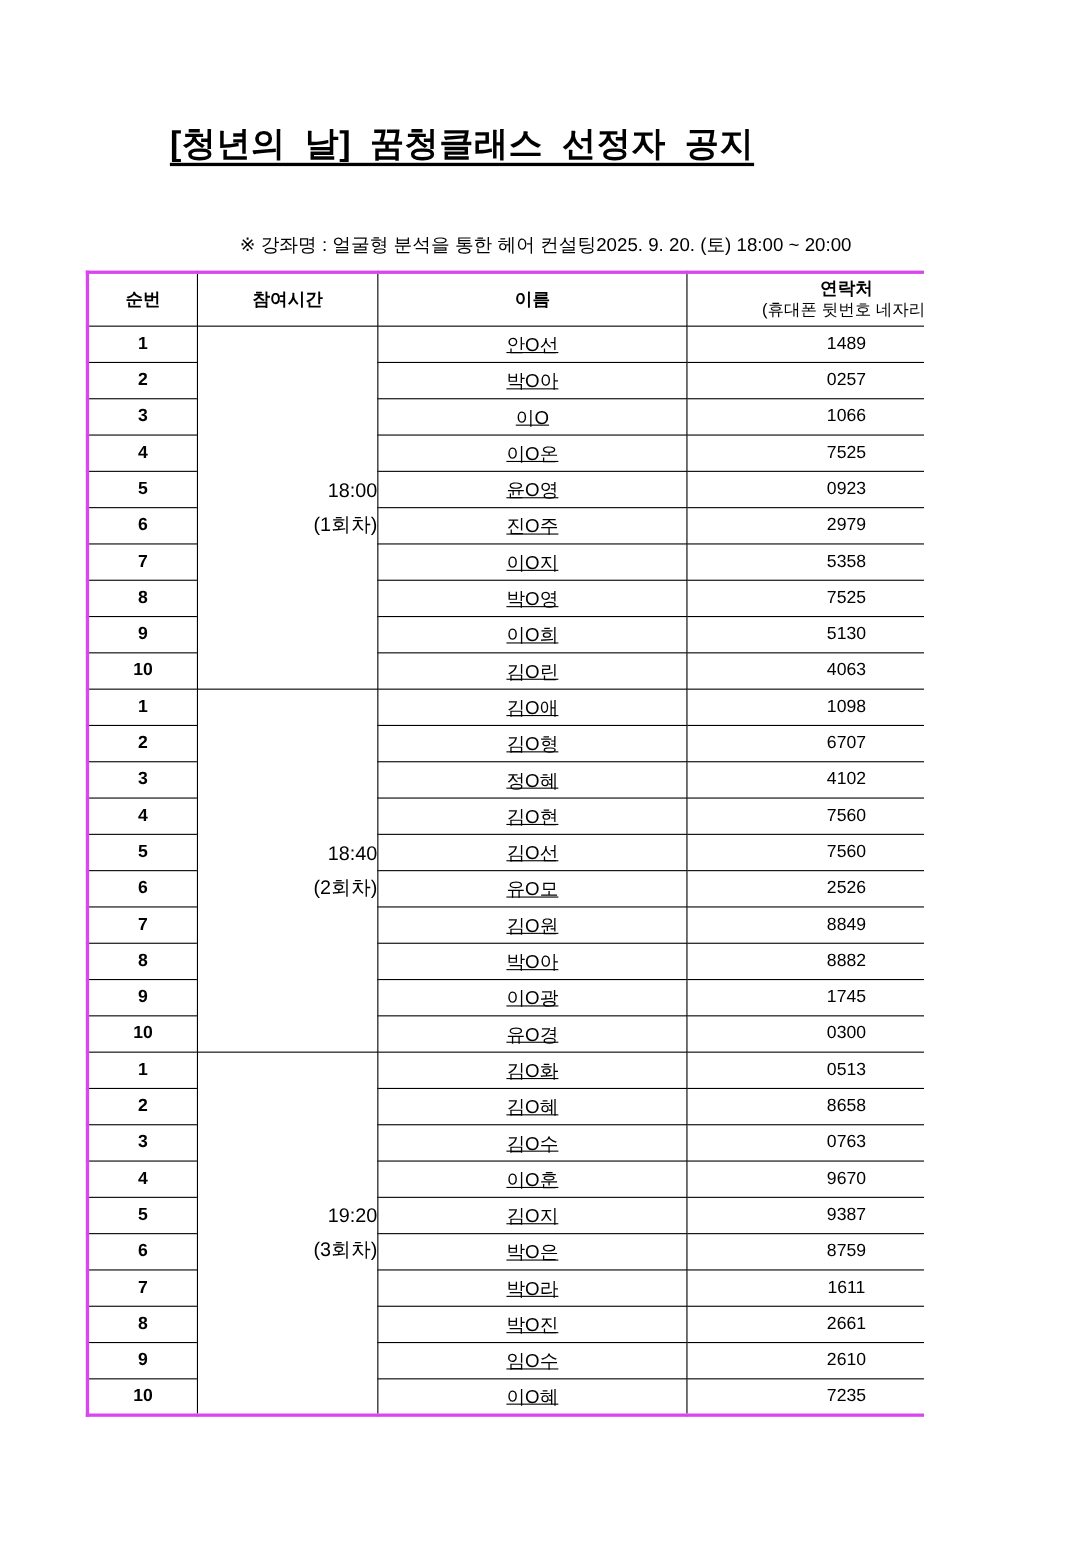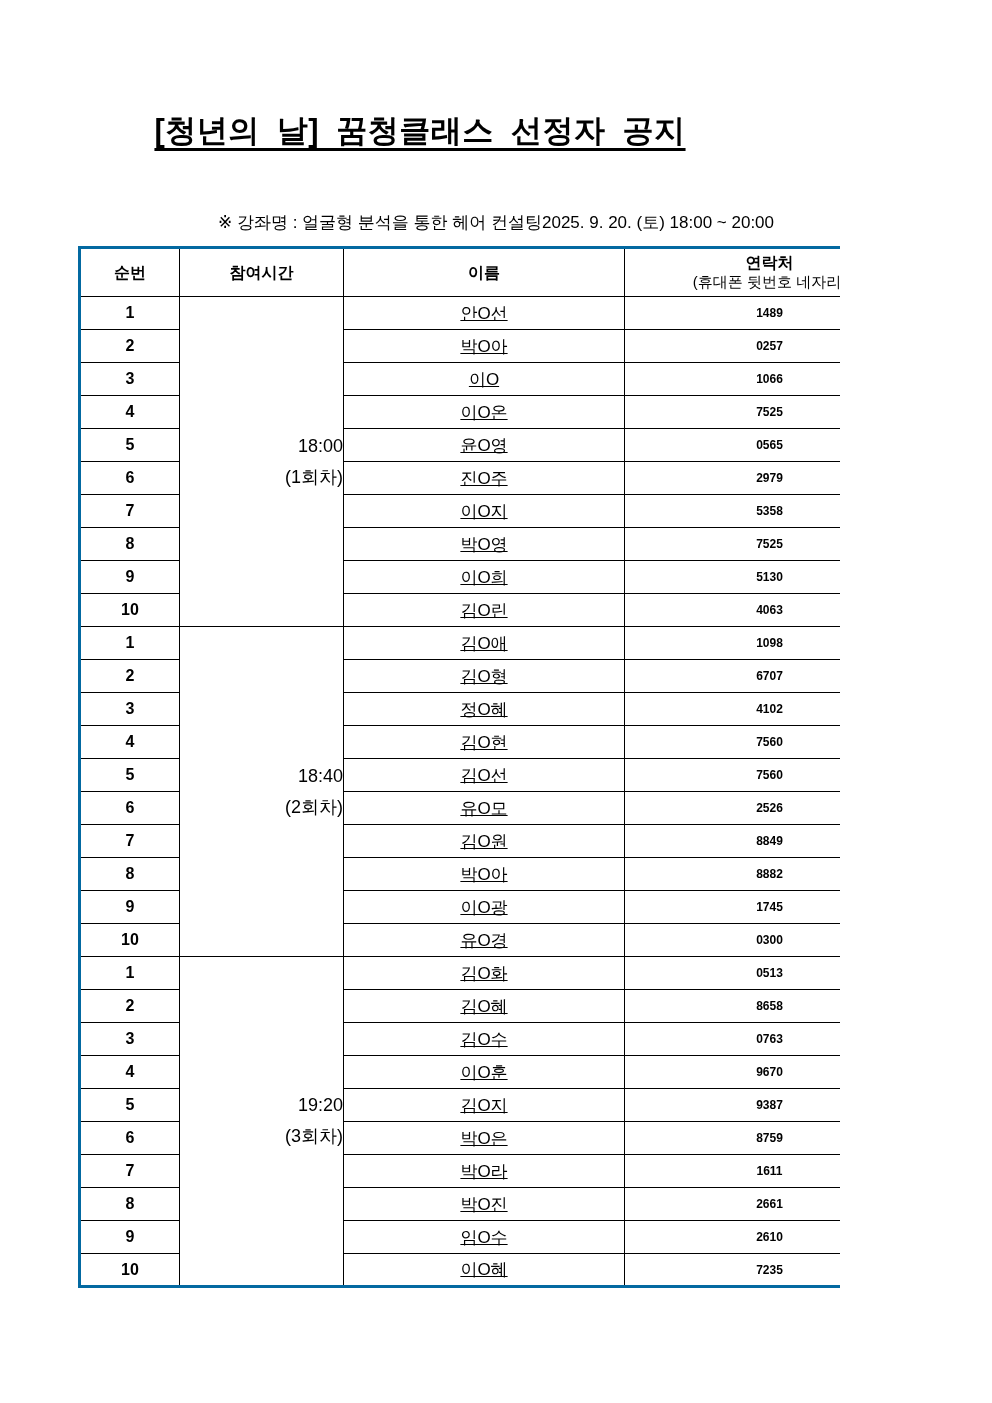--- a/index.html
+++ b/index.html
@@ -43,21 +43,21 @@
   }
   .table-wrap {
     position: absolute;
     top: 246px;
     left: 78px;
     width: 836px;
   }
   table.roster {
     width: 100%;
     border-collapse: collapse;
-    border: 3px solid #0369a1;
+    border: 3px solid #d946ef;
     table-layout: fixed;
   }
   table.roster th,
   table.roster td {
     border: 1px solid #000;
     text-align: center;
     vertical-align: middle;
     background: #fff;
   }
   col.c-no   { width: 100px; }
@@ -71,21 +71,21 @@
     line-height: 1.25;
   }
   thead th .sub {
     font-size: 15px;
     font-weight: normal;
   }
   tbody td { height: 33px; font-size: 16px; }
   tbody td.col-no   { font-weight: bold; font-size: 16px; }
   tbody td.col-time { font-weight: normal; font-size: 18px; line-height: 1.7; text-align: right; }
   tbody td.col-name { font-size: 17px; font-weight: normal; text-decoration: underline; }
-  tbody td.col-tel  { font-size: 12px; font-weight: bold; }
+  tbody td.col-tel  { font-size: 16px; font-weight: normal; }
 </style>
 </head>
 <body>
 
 <div class="page">
 
   <h1 class="doc-title">[청년의 날] 꿈청클래스 선정자 공지</h1>
 
   <div class="info-row">
     <span>※ 강좌명 : 얼굴형 분석을 통한 헤어 컨설팅</span>
@@ -132,21 +132,21 @@
             <td class="col-tel">1066</td>
           </tr>
           <tr>
             <td class="col-no">4</td>
             <td class="col-name">이O온</td>
             <td class="col-tel">7525</td>
           </tr>
           <tr>
             <td class="col-no">5</td>
             <td class="col-name">윤O영</td>
-            <td class="col-tel">0565</td>
+            <td class="col-tel">0923</td>
           </tr>
           <tr>
             <td class="col-no">6</td>
             <td class="col-name">진O주</td>
             <td class="col-tel">2979</td>
           </tr>
           <tr>
             <td class="col-no">7</td>
             <td class="col-name">이O지</td>
             <td class="col-tel">5358</td>

